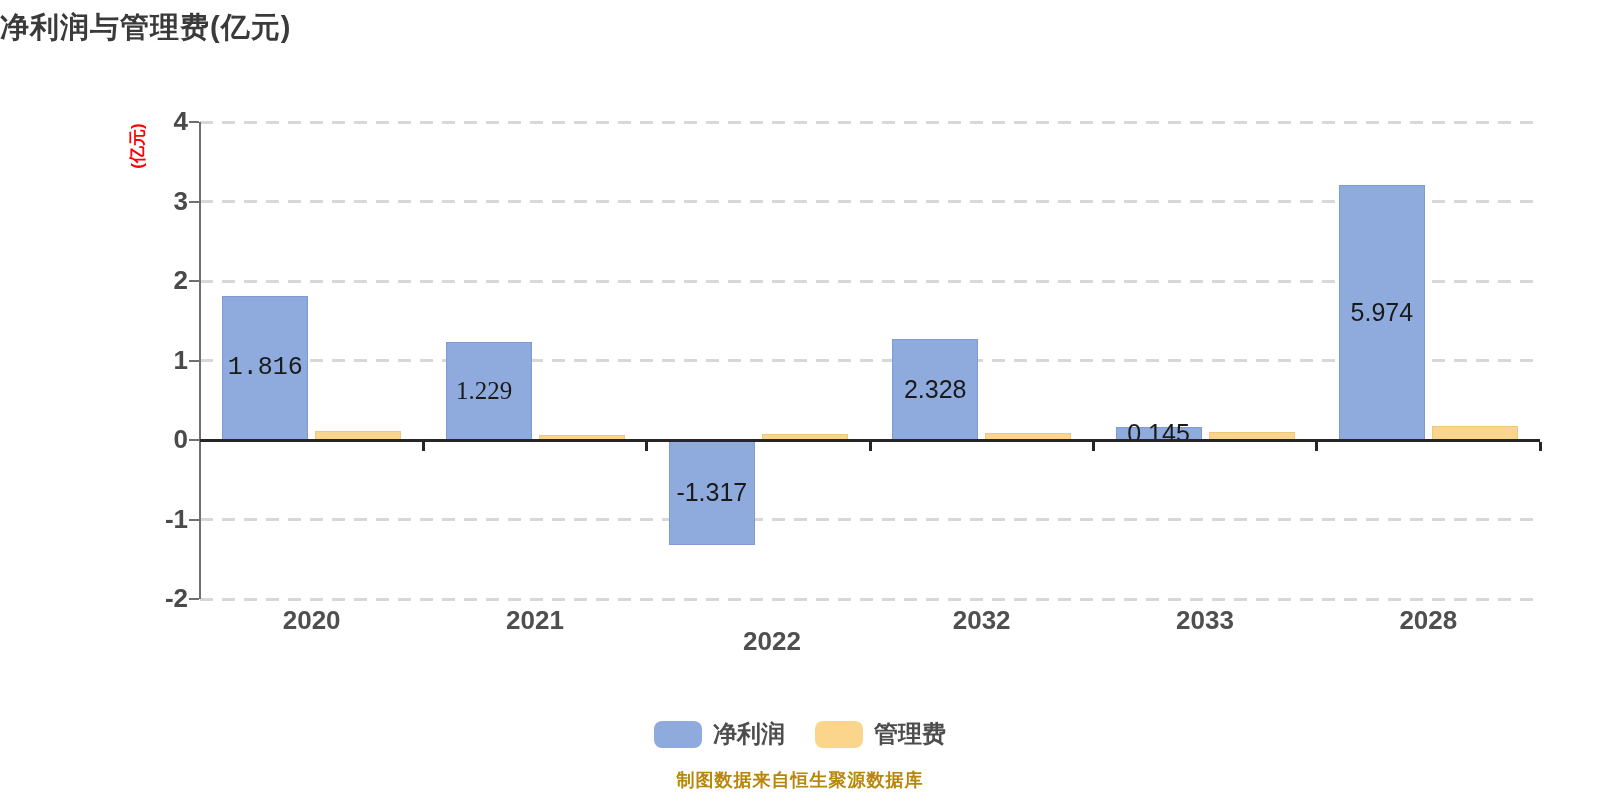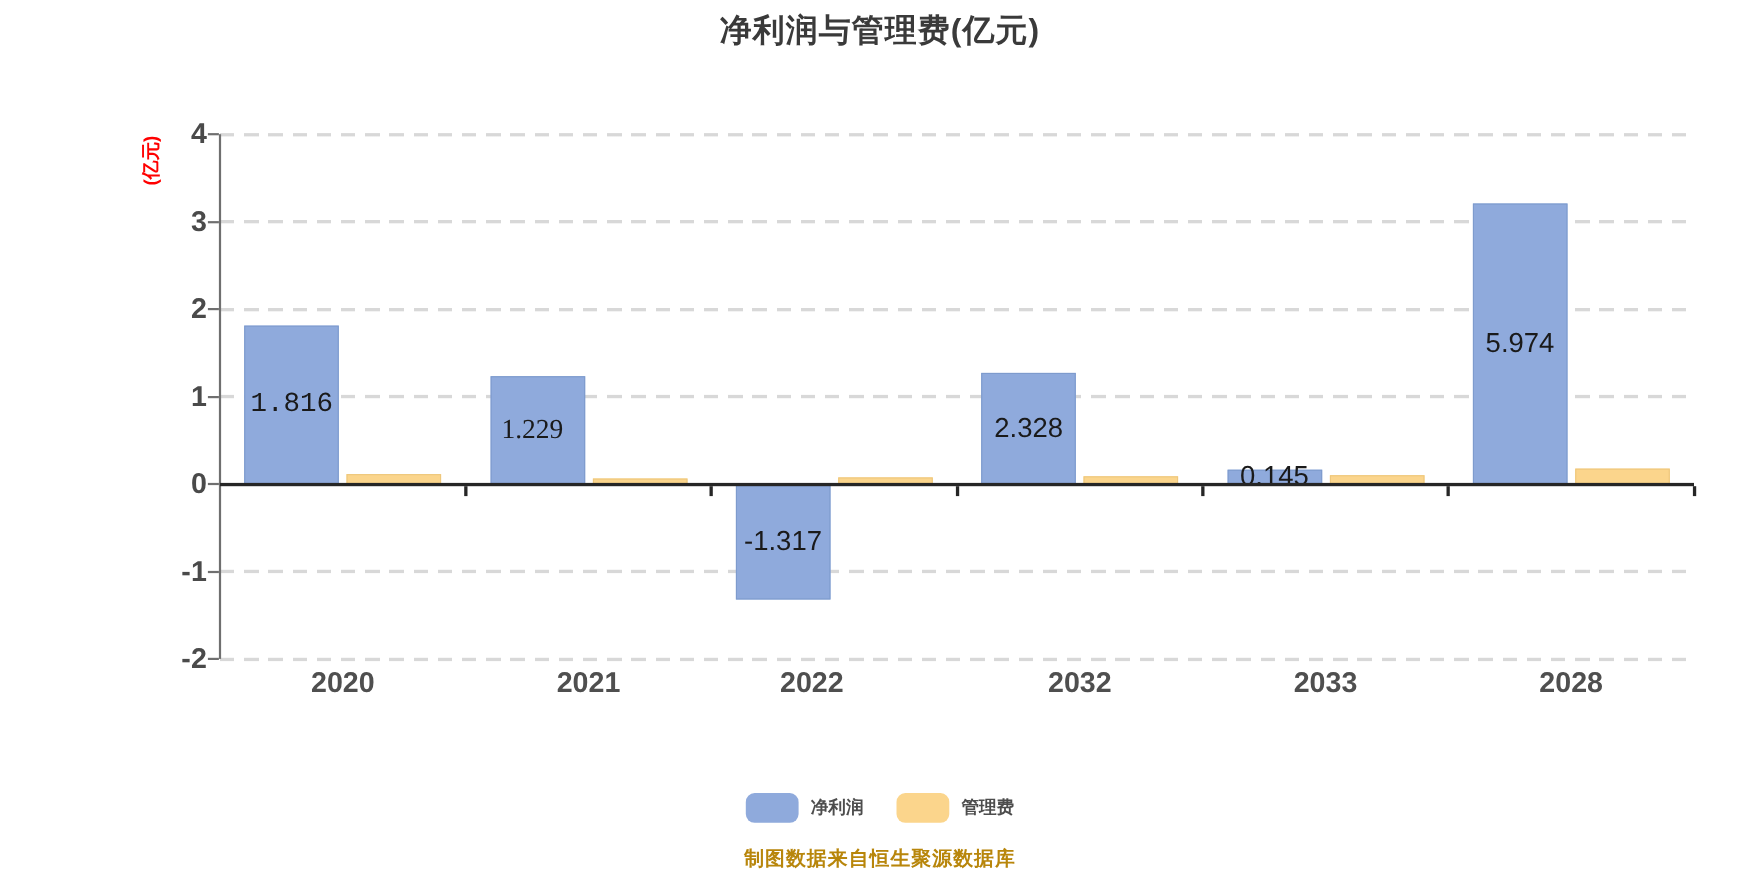--- a/index.html
+++ b/index.html
@@ -3,21 +3,21 @@
 <meta charset="utf-8">
 <style>
   html,body{margin:0;padding:0;}
   body{
     width:1600px;height:800px;position:relative;overflow:hidden;
     background:#ffffff;
     font-family:"Liberation Sans","DejaVu Sans",sans-serif;
   }
   .chart-title{
     position:absolute;top:8px;left:0;width:1600px;
-    text-align:center;font-size:29px;font-weight:bold;color:#3a3a3a;
+    text-align:left;font-size:29px;font-weight:bold;color:#3a3a3a;
     letter-spacing:1px;
   }
   .y-unit{
     position:absolute;left:111px;top:120px;width:52px;height:52px;
     display:flex;align-items:center;justify-content:center;
     transform:rotate(-90deg);
     font-size:17px;font-weight:bold;color:#ff0000;white-space:nowrap;
   }
   #plot{
     position:absolute;left:200px;top:122px;width:1340px;height:477px;
@@ -51,21 +51,21 @@
   .x-tick-label{
     position:absolute;width:140px;height:32px;text-align:center;
     font-size:26px;font-weight:600;color:#4f4f4f;top:605px;
   }
   .legend{
     position:absolute;left:0;top:712px;width:1600px;height:44px;
     display:flex;align-items:center;justify-content:center;gap:30px;
   }
   .legend-item{display:flex;align-items:center;gap:11px;}
   .swatch{width:48px;height:27px;border-radius:8px;display:inline-block;}
-  .legend-text{font-size:16px;font-weight:600;color:#4d4d4d;}
+  .legend-text{font-size:24px;font-weight:600;color:#4d4d4d;}
   .footer-note{
     position:absolute;left:0;top:768px;width:1600px;text-align:center;
     font-size:18px;font-weight:bold;color:#b8860b;letter-spacing:1px;
   }
 </style>
 </head>
 <body>
 
 <div class="chart-title">净利润与管理费(亿元)</div>
 
@@ -115,21 +115,21 @@
 <div id="axis-labels">
     <div class="y-tick-label" style="top: 106px; position: absolute;">4</div>
     <div class="y-tick-label" style="top: 185.5px; position: absolute;">3</div>
     <div class="y-tick-label" style="top: 265px; position: absolute;">2</div>
     <div class="y-tick-label" style="top: 344.5px; position: absolute;">1</div>
     <div class="y-tick-label" style="top: 424px; position: absolute;">0</div>
     <div class="y-tick-label" style="top: 503.5px; position: absolute;">-1</div>
     <div class="y-tick-label" style="top: 583px; position: absolute;">-2</div>
     <div class="x-tick-label" style="position: absolute; left: 241.667px;">2020</div>
     <div class="x-tick-label" style="position: absolute; left: 465px;">2021</div>
-    <div class="x-tick-label" style="position: absolute; left: 668px;">2022</div>
+    <div class="x-tick-label" style="position: absolute; left: 702px; margin-top: 21px;">2022</div>
     <div class="x-tick-label" style="position: absolute; left: 911.667px;">2032</div>
     <div class="x-tick-label" style="position: absolute; left: 1135px;">2033</div>
     <div class="x-tick-label" style="position: absolute; left: 1358.33px;">2028</div>
   </div>
 
 <div class="legend">
   <div class="legend-item">
     <span class="swatch" style="background: rgb(143, 170, 220);"></span>
     <span class="legend-text">净利润</span>
   </div>

